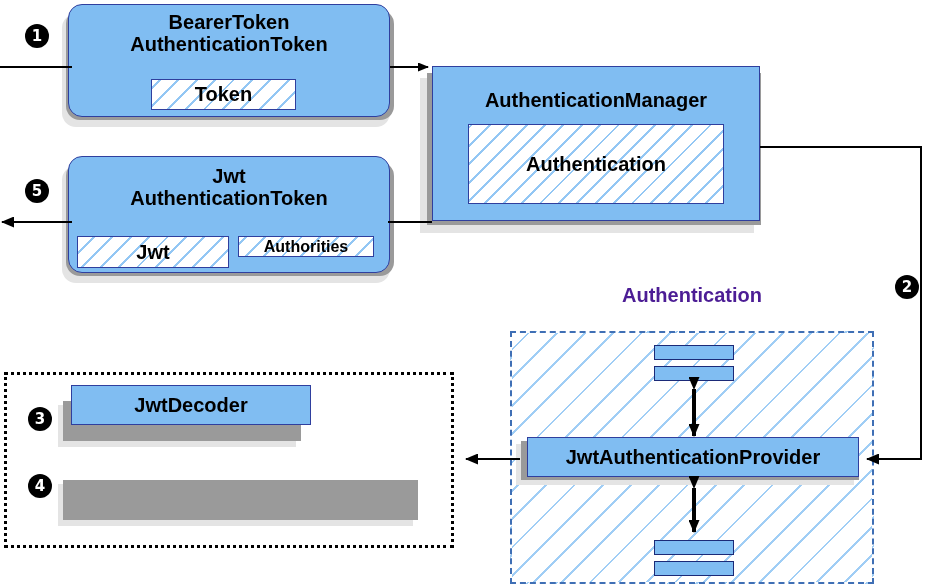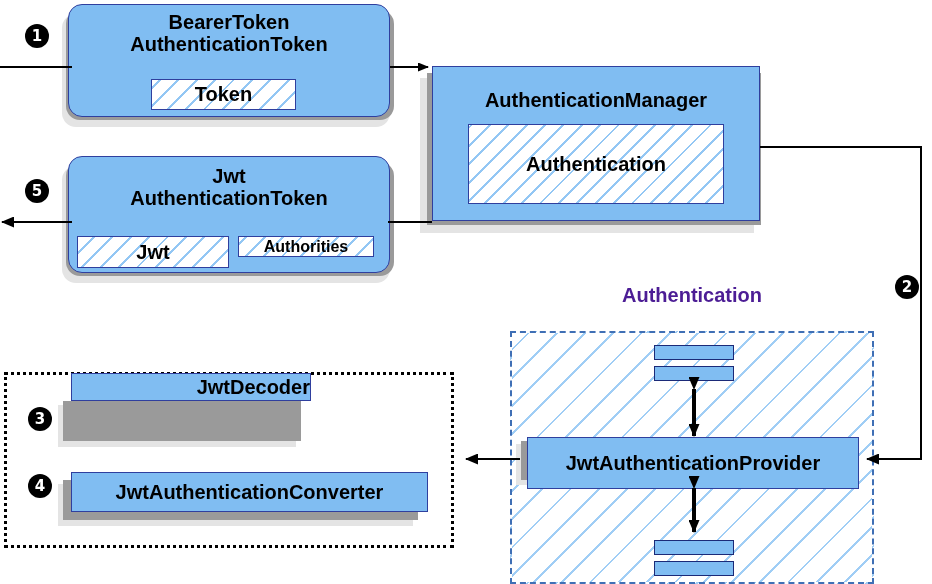--- a/index.html
+++ b/index.html
@@ -180,37 +180,34 @@
   </div>
 
   <div class="barbox" style="left:654px; top:345px; width:80px; height:15px;"></div>
   <div class="barbox" style="left:654px; top:366px; width:80px; height:15px;"></div>
 
   <div class="barbox" style="left:654px; top:540px; width:80px; height:15px;"></div>
   <div class="barbox" style="left:654px; top:561px; width:80px; height:15px;"></div>
 
   <div class="shadow-light" style="left:516px; top:444px; width:338px; height:41px;"></div>
   <div class="shadow-dark" style="left:521px; top:441px; width:338px; height:39px;"></div>
-  <div class="node" style="left:527px; top:437px; width:332px; height:52px; font-size:20px;">
+  <div class="node" style="left:527px; top:437px; width:332px; height:40px; font-size:20px;">
     <span>JwtAuthenticationProvider</span>
   </div>
 
   <div class="dotted-region" style="left:4px; top:372px; width:450px; height:176px;"></div>
 
   <div class="shadow-light" style="left:58px; top:405px; width:238px; height:42px;"></div>
   <div class="shadow-dark" style="left:63px; top:401px; width:238px; height:40px;"></div>
-  <div class="node" style="left:71px; top:373px; width:240px; height:28px; font-size:20px;justify-content:flex-end;">
+  <div class="node" style="left:71px; top:385px; width:240px; height:40px; font-size:20px;">
     <span>JwtDecoder</span>
   </div>
 
   <div class="shadow-light" style="left:58px; top:484px; width:355px; height:42px;"></div>
   <div class="shadow-dark" style="left:63px; top:480px; width:355px; height:40px;"></div>
-  <div class="node" style="left:71px; top:472px; width:357px; height:40px; font-size:20px;">
-    <span>JwtAuthenticationConverter</span>
-  </div>
 
   <div class="shadow-light" style="left:420px; top:78px; width:334px; height:155px;"></div>
   <div class="shadow-dark" style="left:427px; top:73px; width:334px; height:152px;"></div>
   <div class="node" style="left:432px; top:66px; width:328px; height:155px; font-size:20px;
               align-items:flex-start; padding-top:22px;">
     <span>AuthenticationManager</span>
   </div>
   <div class="hatchbox" style="left:468px; top:124px; width:256px; height:80px; font-size:20px;">
     <span>Authentication</span>
   </div>

